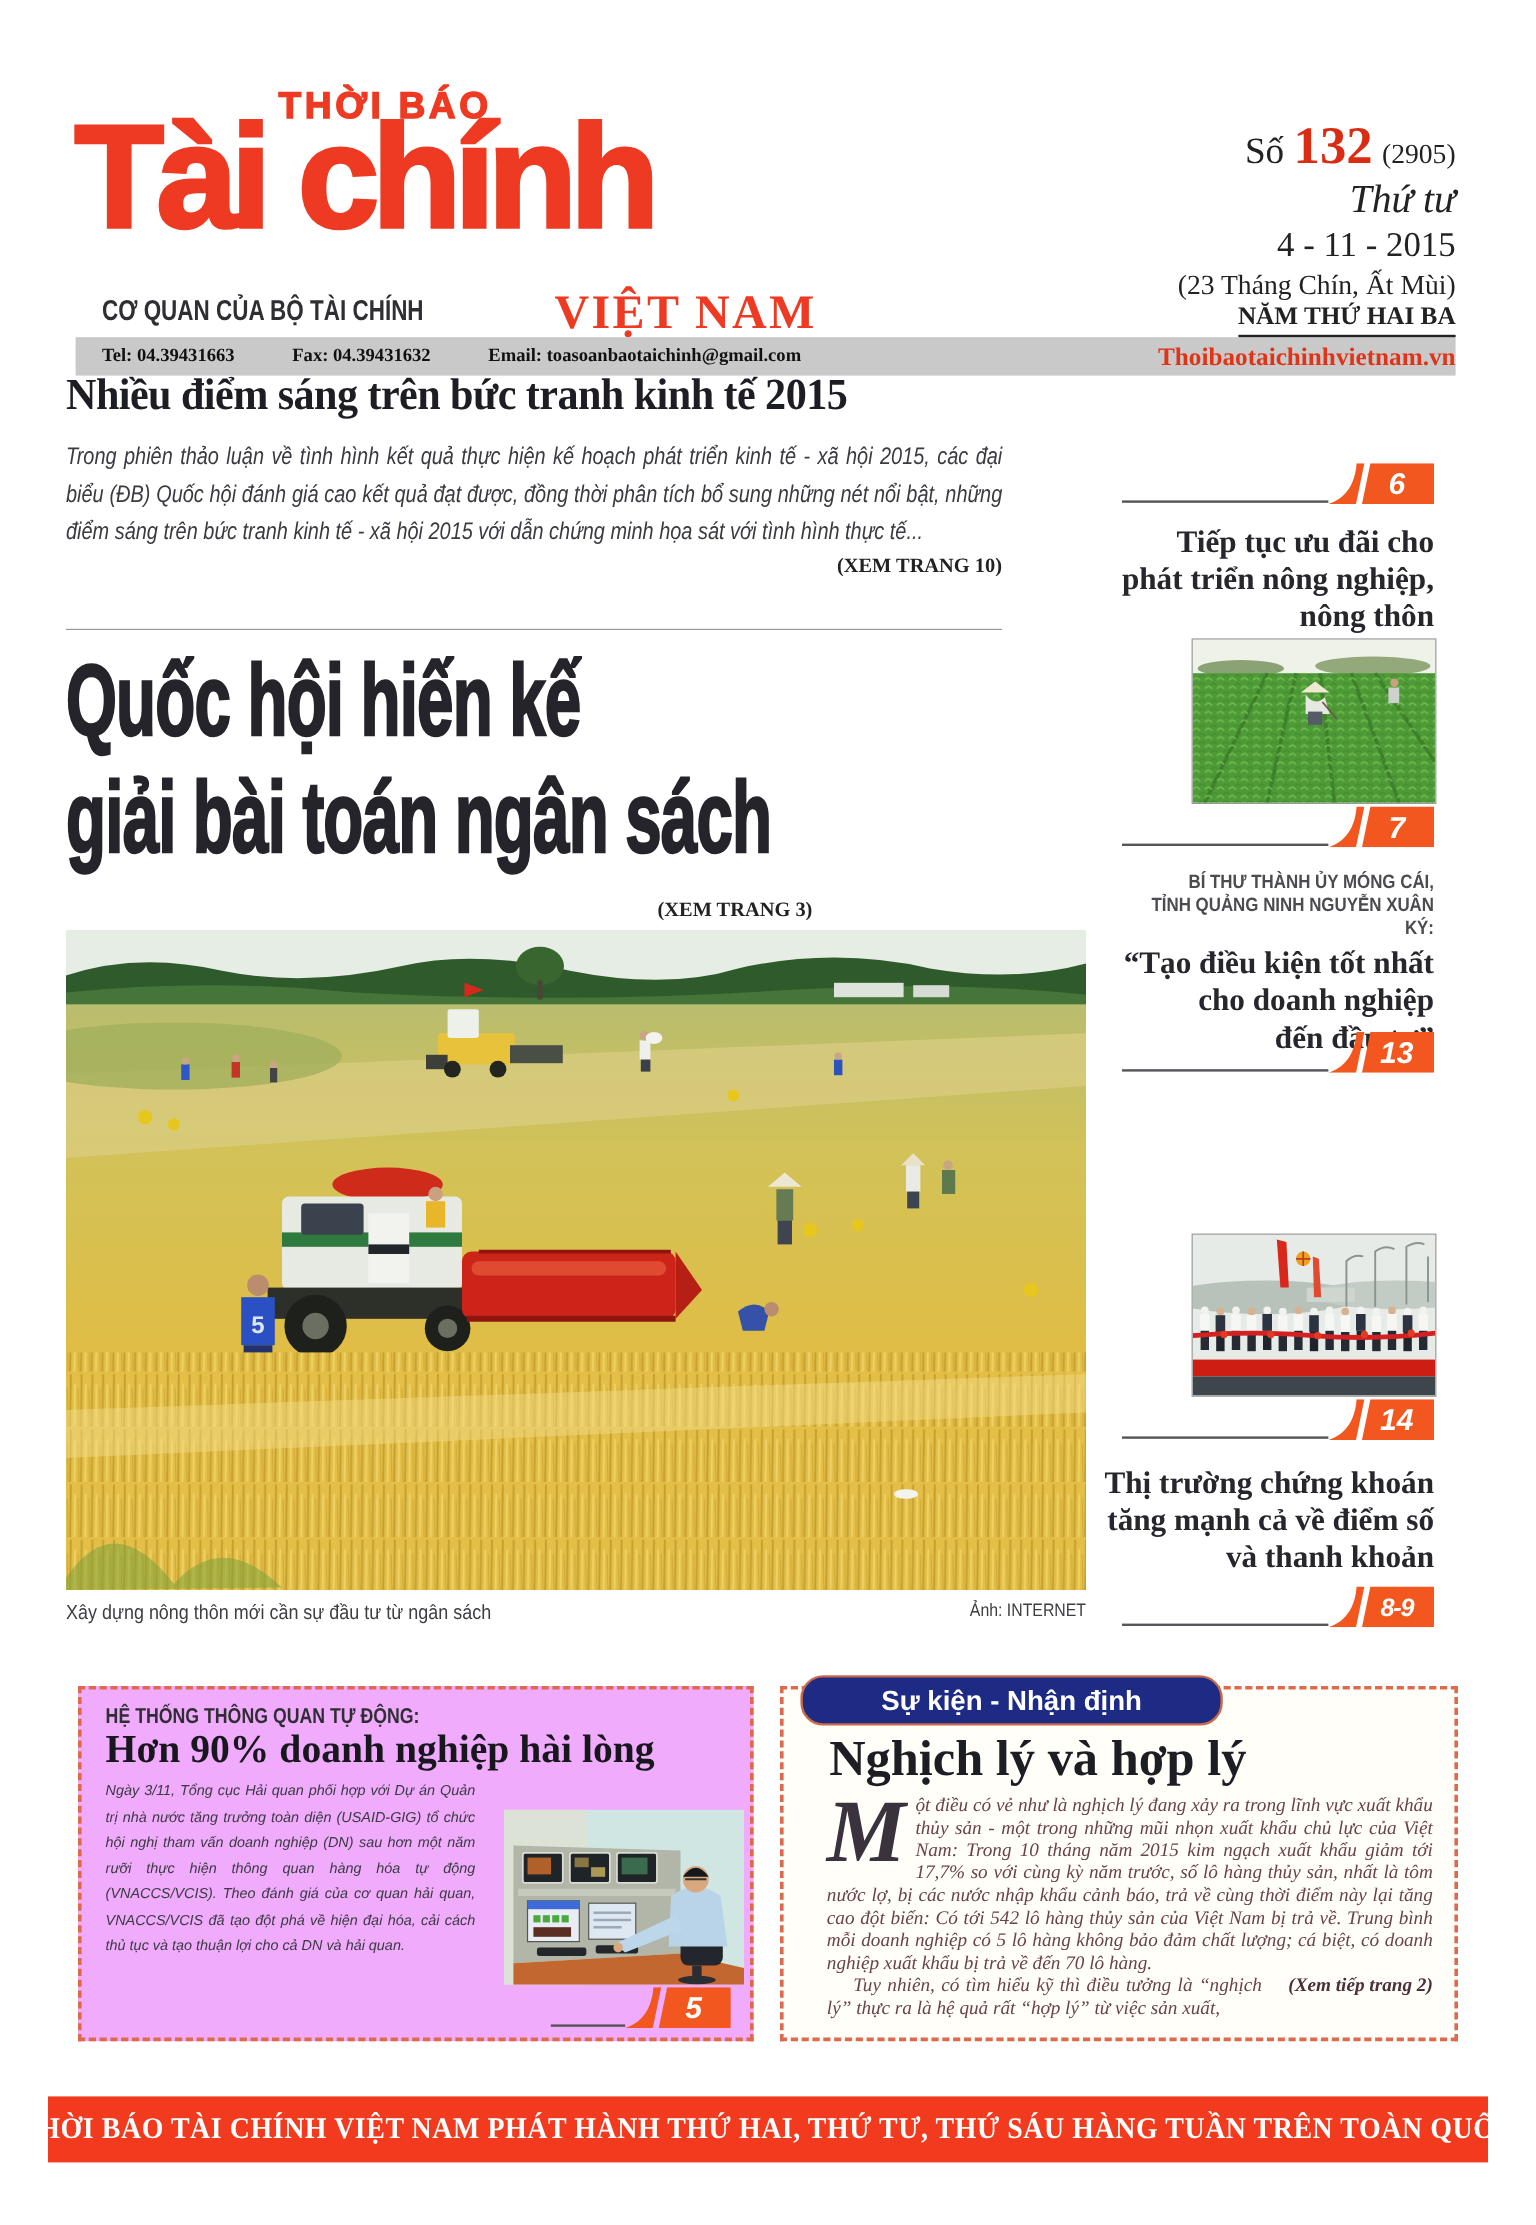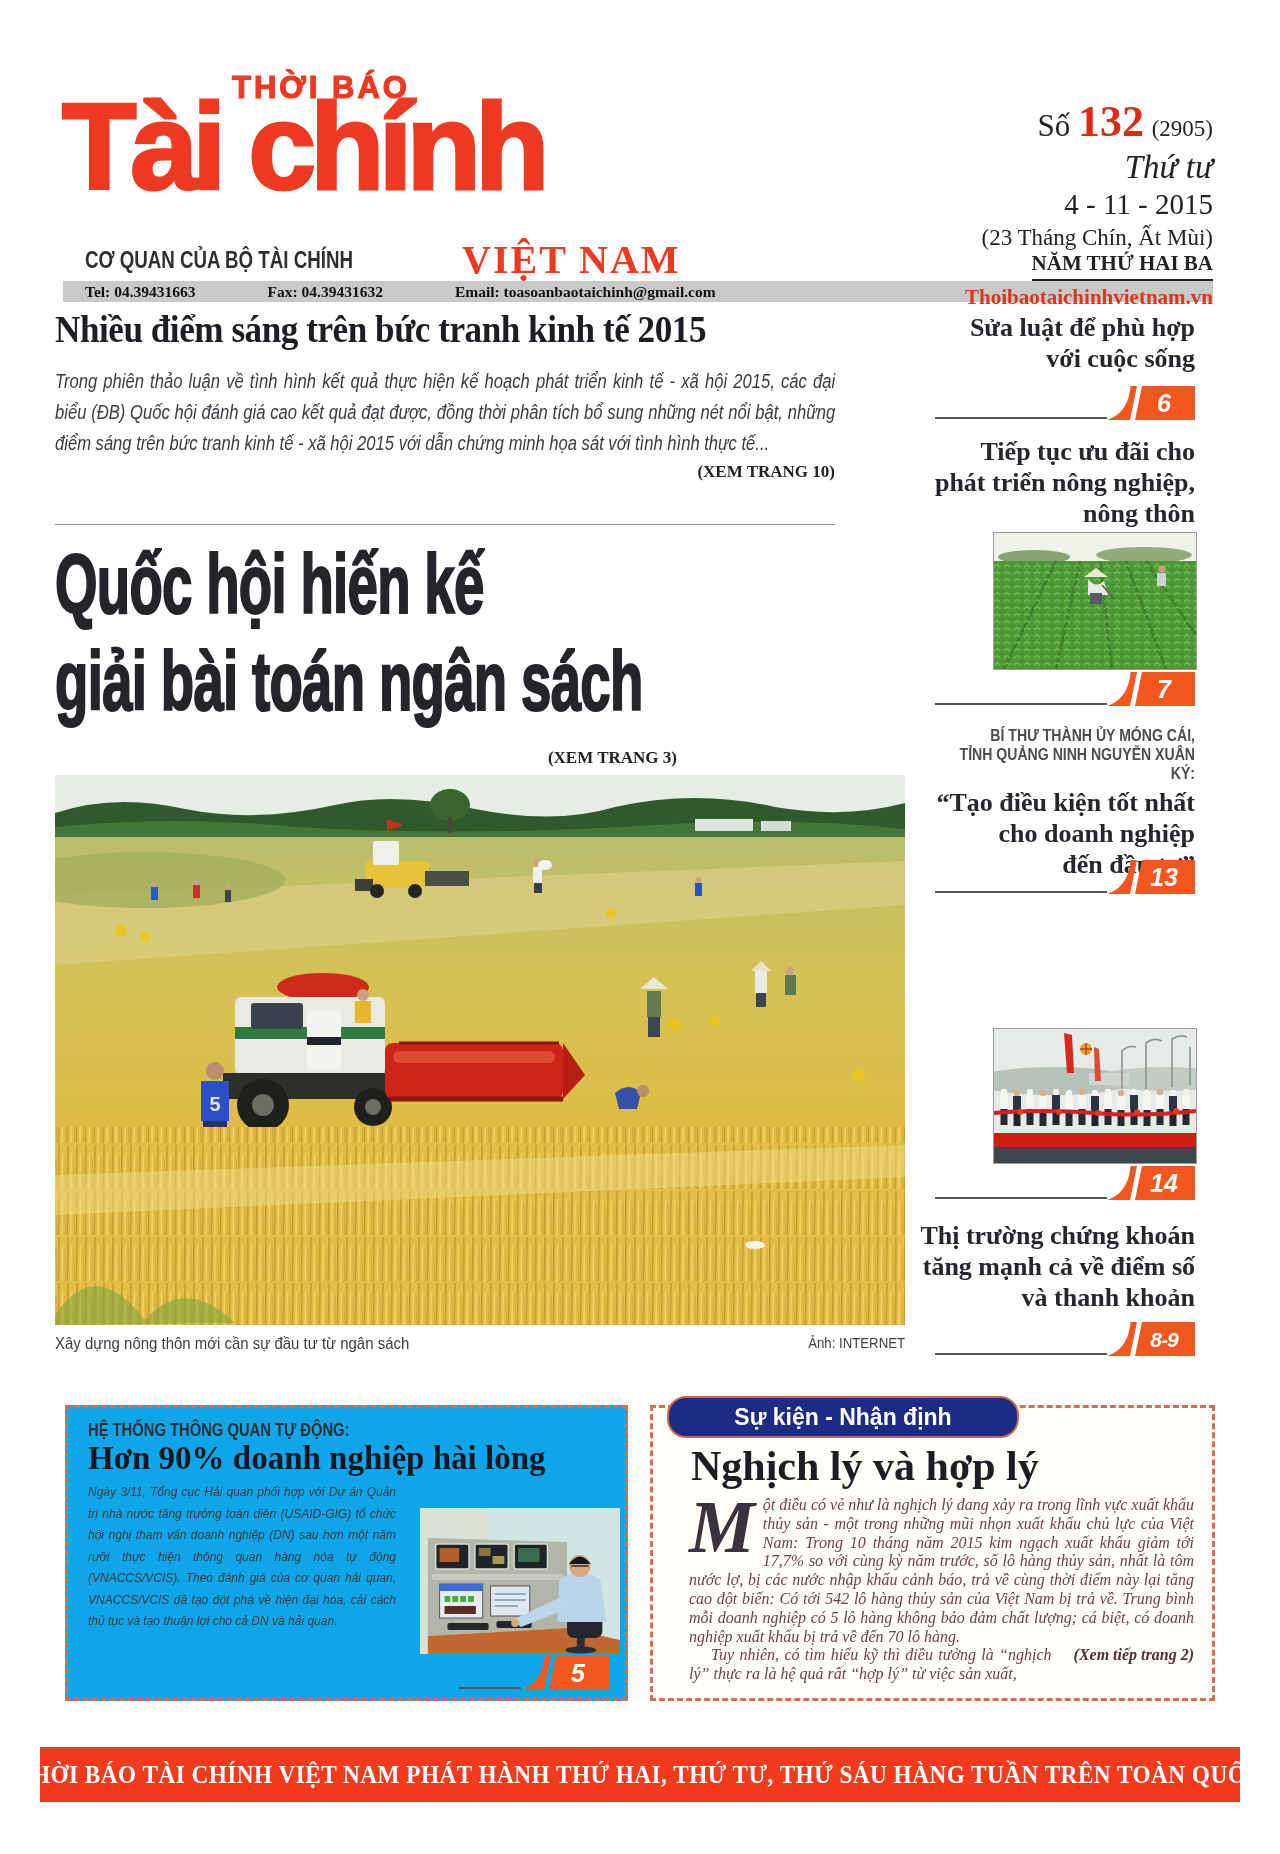--- a/index.html
+++ b/index.html
@@ -10,22 +10,22 @@
 
   
   .logo-kicker{left:232px;top:70px;color:#ee3a22;font-weight:bold;font-size:31px;
                letter-spacing:3px;-webkit-text-stroke:1.2px #ee3a22;}
   .logo-main{left:62px;top:74px;color:#ee3a22;font-weight:bold;font-size:122px;line-height:1.2;
              letter-spacing:-6px;-webkit-text-stroke:3px #ee3a22;}
   .logo-sub{left:462px;top:236px;color:#ee3a22;font-family:"Liberation Serif",serif;
             font-weight:bold;font-size:40px;letter-spacing:2px;}
   .agency{left:85px;top:246px;font-weight:bold;font-size:24px;color:#2e2e33;
           transform:scaleX(.78);transform-origin:left top;white-space:nowrap;}
-  .contactbar{left:63px;top:281px;width:1150px;height:21px;background:#c9c9c9;
-              display:flex;align-items:center;gap:72px;padding-left:22px;box-sizing:border-box;}
+  .contactbar{left:63px;top:281px;width:1150px;height:32px;background:#c9c9c9;
+              display:flex;align-items:center;gap:48px;padding-left:22px;box-sizing:border-box;}
   .contactbar span{font-family:"Liberation Serif",serif;font-weight:bold;font-size:15.5px;color:#111;}
   .issue{left:850px;top:96px;width:363px;text-align:right;font-family:"Liberation Serif",serif;color:#222;}
   .issue .l1{font-size:31px;}
   .issue .l1 .num{color:#d92c12;font-weight:bold;font-size:44px;}
   .issue .l1 .alt{font-size:23px;}
   .issue .l2{font-style:italic;font-size:33px;margin-top:2px;}
   .issue .l3{font-size:29px;margin-top:2px;}
   .issue .l4{font-size:23px;margin-top:4px;}
   .issue .l5{font-weight:bold;font-size:21px;margin-top:0;display:inline-block;
              border-bottom:2px solid #222;padding-bottom:3px;}
@@ -63,21 +63,21 @@
   .badge-row{position:absolute;left:30px;right:0;height:34px;display:flex;align-items:flex-end;}
   .badge-rule{flex:1;border-bottom:2px solid #55555a;margin-bottom:1px;}
   .badge svg{display:block;}
   .b-fill{fill:#f2571f;}
   .b-num{fill:#fff;font-family:"Liberation Sans",sans-serif;font-weight:bold;font-style:italic;font-size:25px;}
   .b-num.small{font-size:21px;letter-spacing:-1px;}
   .sb-photo{position:absolute;left:88px;width:202px;border:1px solid #9a9a9a;background:#eee;}
   .sb-photo svg{display:block;}
 
   
-  .boxL{left:65px;top:1405px;width:563px;height:296px;background:#0ea5e9;
+  .boxL{left:65px;top:1405px;width:563px;height:296px;background:#f0abfc;
         border:3px dashed #dd6a4c;box-sizing:border-box;}
   .boxL .kick{position:absolute;left:20px;top:12px;font-size:18px;font-weight:bold;color:#2e2e33;
               transform:scaleX(.82);transform-origin:left top;white-space:nowrap;}
   .boxL .head{position:absolute;left:20px;top:32px;font-family:"Liberation Serif",serif;
               font-weight:bold;font-size:33px;color:#17171d;white-space:nowrap;}
   .boxL .body{position:absolute;left:20px;top:74px;width:308px;font-style:italic;font-size:12px;
               line-height:21.5px;color:#3a3a41;text-align:justify;}
   .boxL .photo{position:absolute;left:352px;top:100px;width:200px;height:146px;}
   .boxL .badge-row2{position:absolute;right:16px;bottom:8px;width:150px;height:34px;
                     display:flex;align-items:flex-end;}
@@ -245,24 +245,20 @@
     </svg>
   </div>
 
   <div class="abs caption-row">
     <span class="cap">Xây dựng nông thôn mới cần sự đầu tư từ ngân sách</span>
     <span class="credit">Ảnh: INTERNET</span>
   </div>
 
   <div class="abs sidebar">
 
-    <div class="sb" style="top:312px;">
-      <div class="sb-title">Sửa luật để phù hợp
-với cuộc sống</div>
-    </div>
     <div class="badge-row" style="top:386px;">
       <div class="badge-rule"></div>
       <span class="badge">
         <svg width="88" height="34" viewBox="0 0 88 34">
           <path class="b-fill" d="M30 0 L23 34 L0 34 C16 29 22.5 15 23.5 0 Z"></path>
           <path class="b-fill" d="M35 0 H88 V34 H28 Z"></path>
           <text class="b-num" x="57" y="26" text-anchor="middle">6</text>
         </svg>
       </span>
     </div>

